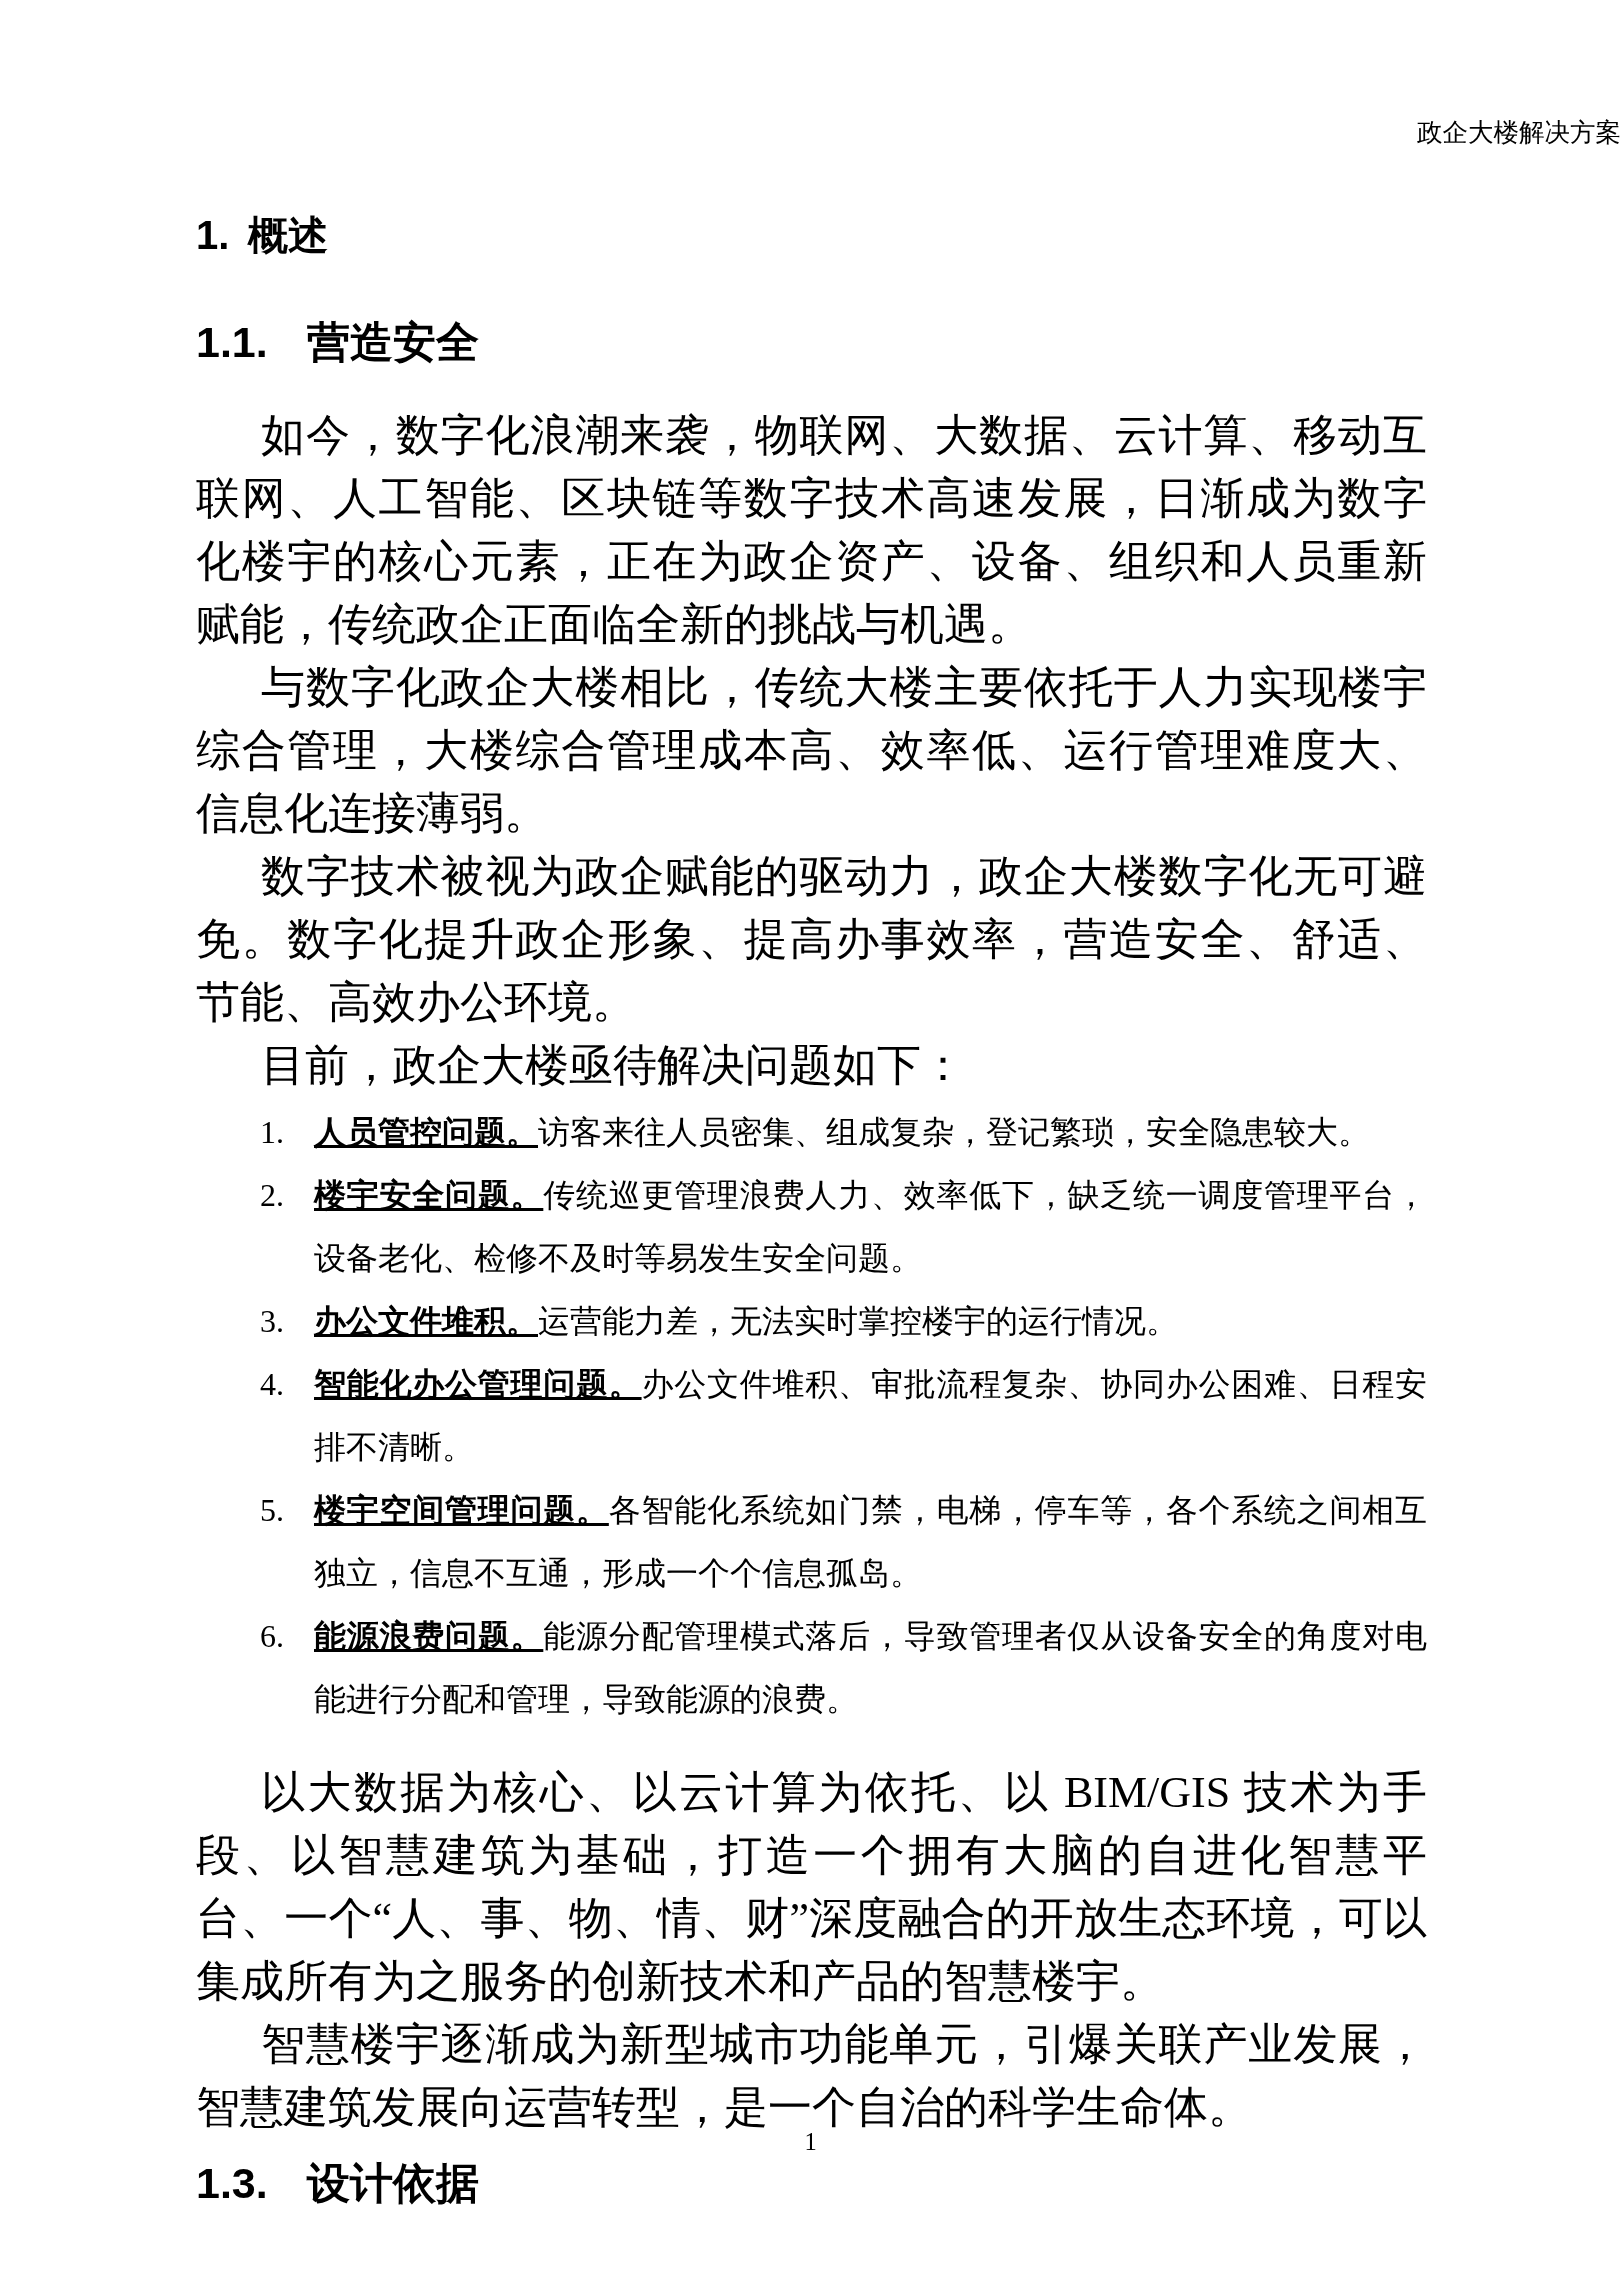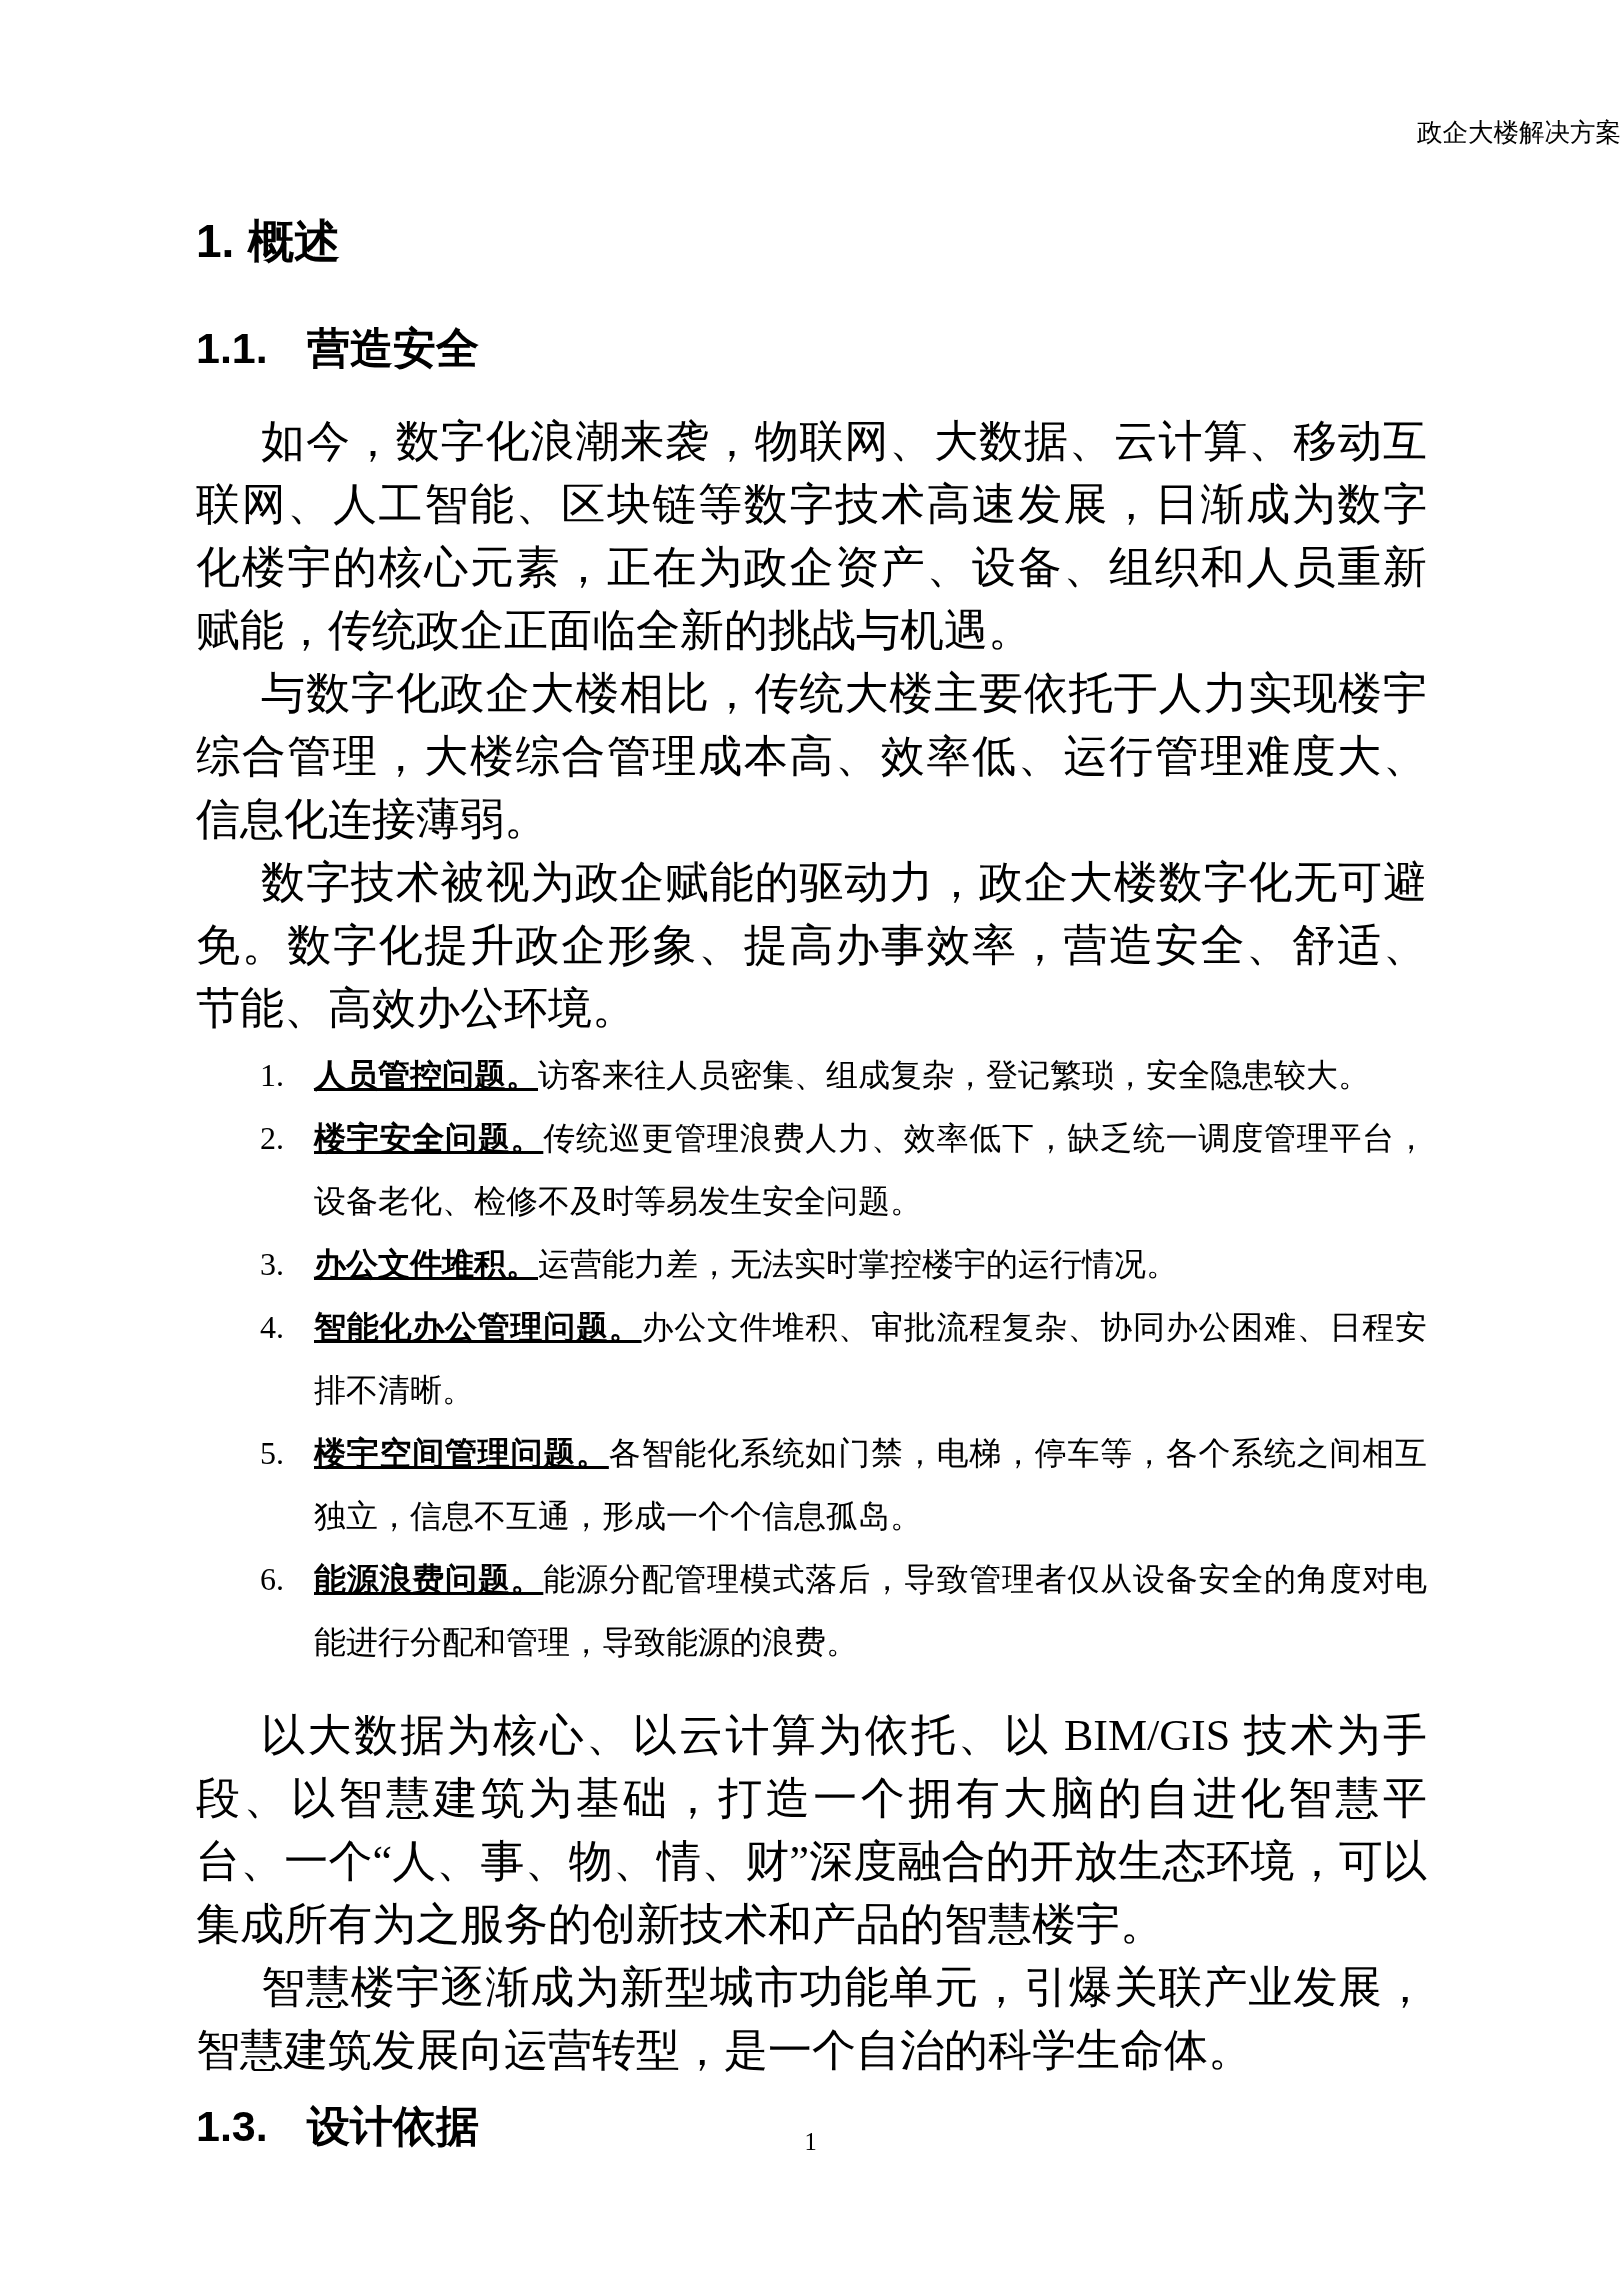--- a/index.html
+++ b/index.html
@@ -16,22 +16,22 @@
     text-align: right; padding-left: 61px;
     font-size: 25.5px; line-height: 25.5px;
     color: #000;
   }
   .content {
     position: absolute; left: 196px; top: 201px; width: 1231px;
   }
   h1.doc-h1 {
     font-family: "Liberation Sans", "DejaVu Sans", sans-serif;
     font-weight: bold;
-    font-size: 46px; line-height: 69px;
-    margin: 6px 0 42px 0;
+    font-size: 40px; line-height: 69px;
+    margin: 0 0 42px 0;
   }
   h1.doc-h1 .h-num { display: inline-block; width: 52px; }
   h2.doc-h2 {
     font-family: "Liberation Sans", "DejaVu Sans", sans-serif;
     font-weight: bold;
     font-size: 43px; line-height: 61px;
     margin: 0 0 31px 0;
   }
   h2.doc-h2 .h-num { display: inline-block; width: 111px; }
   #h2-requirements { margin-bottom: 13.7px; }
@@ -75,20 +75,21 @@
   </h1>
 
   <h2 class="doc-h2" id="h2-project">
     <span class="h-num">1.1.</span><span>营造安全</span>
   </h2>
 
 
   <p class="para">如今，数字化浪潮来袭，物联网、大数据、云计算、移动互联网、人工智能、区块链等数字技术高速发展，日渐成为数字化楼宇的核心元素，正在为政企资产、设备、组织和人员重新赋能，传统政企正面临全新的挑战与机遇。</p>
   <p class="para">与数字化政企大楼相比，传统大楼主要依托于人力实现楼宇综合管理，大楼综合管理成本高、效率低、运行管理难度大、信息化连接薄弱。</p>
   <p class="para">数字技术被视为政企赋能的驱动力，政企大楼数字化无可避免。数字化提升政企形象、提高办事效率，营造安全、舒适、节能、高效办公环境。</p>
+  <p class="para">目前，政企大楼亟待解决问题如下：</p>
 
   <ol class="issues">
     <li>
       <span class="li-num">1.</span><span class="li-bold">人员管控问题。</span><span class="li-text">访客来往人员密集、组成复杂，登记繁琐，安全隐患较大。</span>
     </li>
     <li>
       <span class="li-num">2.</span><span class="li-bold">楼宇安全问题。</span><span class="li-text">传统巡更管理浪费人力、效率低下，缺乏统一调度管理平台，设备老化、检修不及时等易发生安全问题。</span>
     </li>
     <li>
       <span class="li-num">3.</span><span class="li-bold">办公文件堆积。</span><span class="li-text">运营能力差，无法实时掌控楼宇的运行情况。</span>

